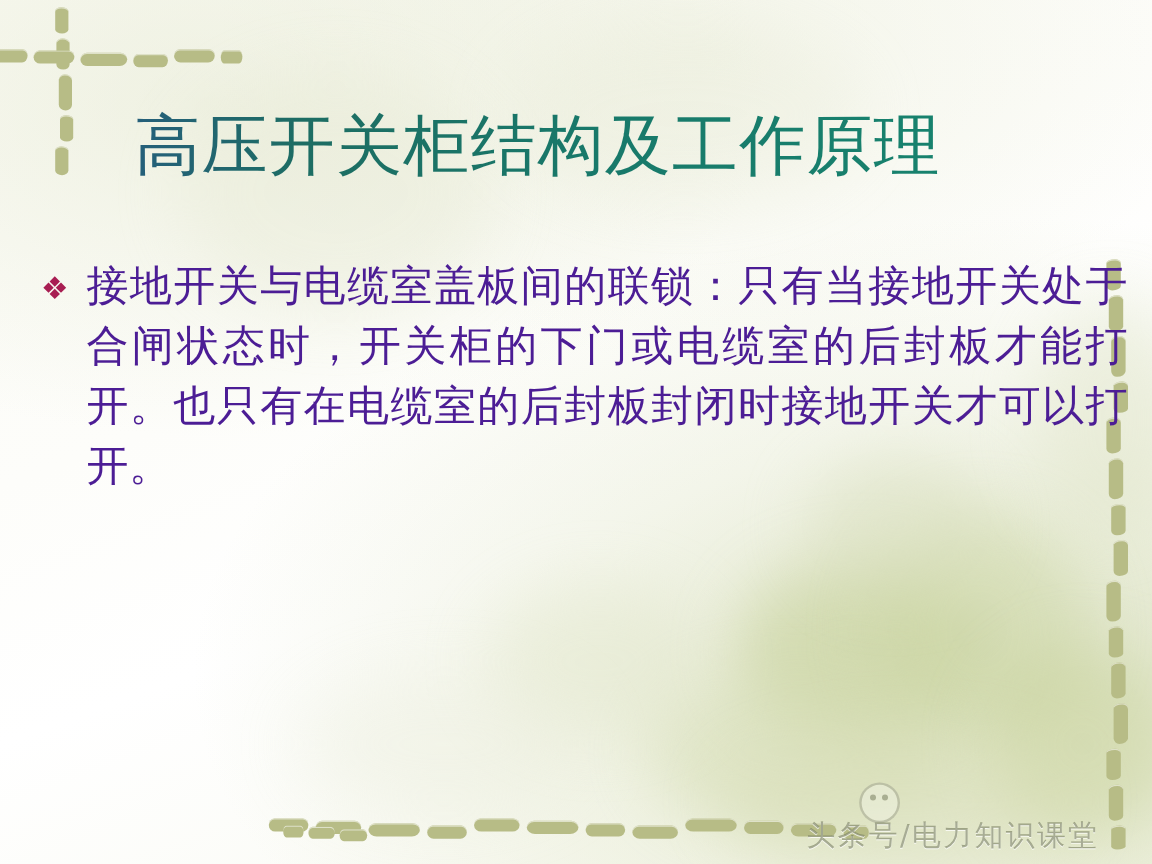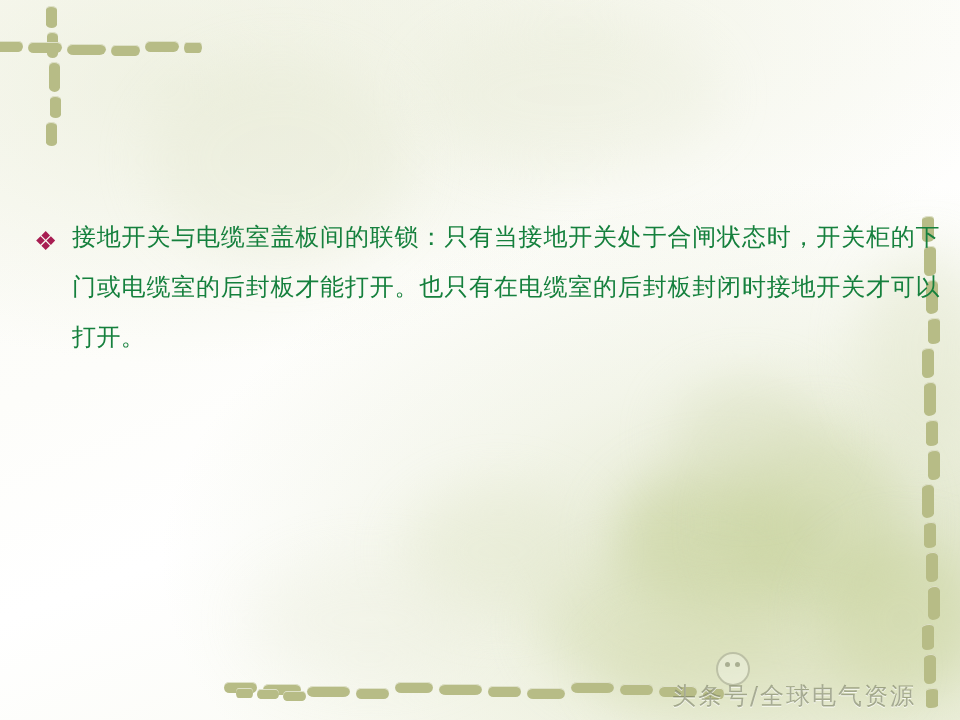--- a/index.html
+++ b/index.html
@@ -112,24 +112,24 @@
     width: 38px;
     margin-top: 14px;
     font-family: "DejaVu Sans", sans-serif;
     font-size: 26px;
     line-height: 1;
     color: #a81e52;
     text-align: left;
   }
   .paragraph {
     flex: 1 1 auto;
-    font-family: Liberation Mono, monospace;
-    font-size: 24px;
+    font-family: Liberation Sans, sans-serif;
+    font-size: 35px;
     line-height: 50px;
-    color: #15803d;
+    color: #4c1d95;
     letter-spacing: 0.4px;
     text-align: justify;
     text-justify: inter-character;
   }
 
   
   .wm {
     position: absolute;
     font-family: "DejaVu Sans", sans-serif;
     white-space: nowrap;
@@ -236,22 +236,23 @@
       <div class="seg" style="left: 396px; width: 33px; background: rgb(183, 188, 134); margin-top: -0.9px;"></div>
       <div class="seg" style="left: 435px; width: 38px; background: rgb(183, 188, 134); margin-top: 0.9px;"></div>
       <div class="seg" style="left: 479px; width: 21px; background: rgb(183, 188, 134); margin-top: 2.7px;"></div>
     </div>
   <div class="stalk stalk-h-b2" id="stalk-h-b2">
       <div class="seg" style="left: 0px; width: 17px; background: rgb(183, 188, 134); margin-top: -1.8px;"></div>
       <div class="seg" style="left: 21px; width: 22px; background: rgb(183, 188, 134); margin-top: -0.6px;"></div>
       <div class="seg" style="left: 47px; width: 23px; background: rgb(183, 188, 134); margin-top: 0.6px;"></div>
     </div>
 
+  <div class="title">高压开关柜结构及工作原理</div>
 
   <div class="body-block">
     <div class="bullet">❖</div>
     <div class="paragraph">接地开关与电缆室盖板间的联锁：只有当接地开关处于合闸状态时，开关柜的下门或电缆室的后封板才能打开。也只有在电缆室的后封板封闭时接地开关才可以打开。</div>
   </div>
 
   <div class="wm-logo"></div>
-  <div class="wm wm-bottom">头条号/全球电气资源</div>
+  <div class="wm wm-bottom">头条号/电力知识课堂</div>
 
 </div>
 
 </body></html>

